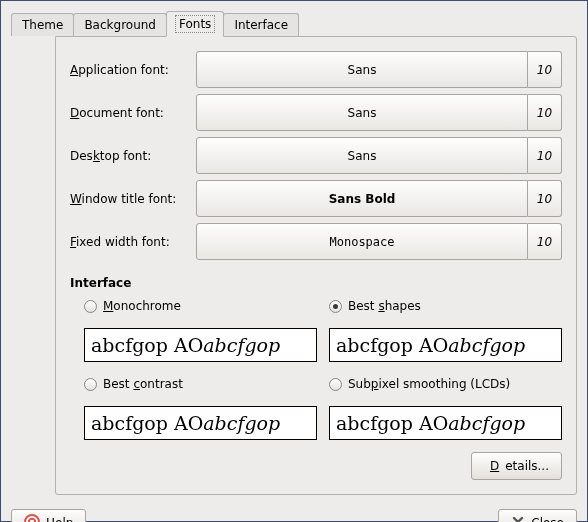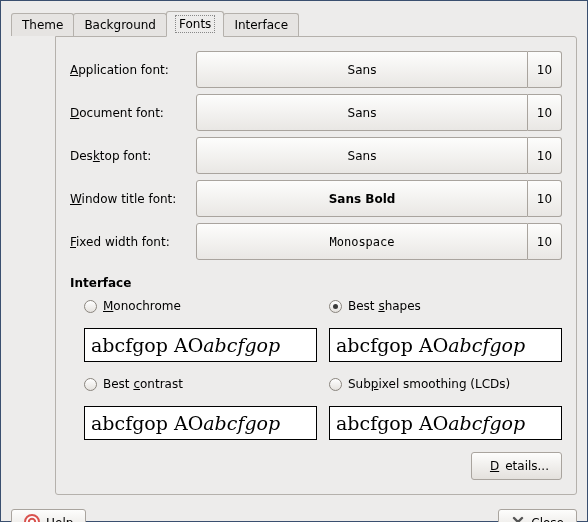--- a/index.html
+++ b/index.html
@@ -118,20 +118,21 @@
   .font-name.mono { font-family: "DejaVu Sans Mono","Liberation Mono",monospace; }
   .font-size {
     width:34px;
     background:linear-gradient(to bottom,#fdfdfc,#e9e7e4);
     border:1px solid #a9a49e;
     border-left:none;
     border-radius:0 3px 3px 0;
     display:flex;align-items:center;justify-content:center;
     font-size:12px;
     cursor:pointer;
+    font-style:italic;
   }
   
   .section-title { font-weight:bold; font-size:12px; margin-top:16px; margin-bottom:6px; }
   .render-grid {
     display:grid;
     grid-template-columns: 1fr 1fr;
     column-gap:14px;
     row-gap:4px;
     padding-left:14px;
     gap:12px;

